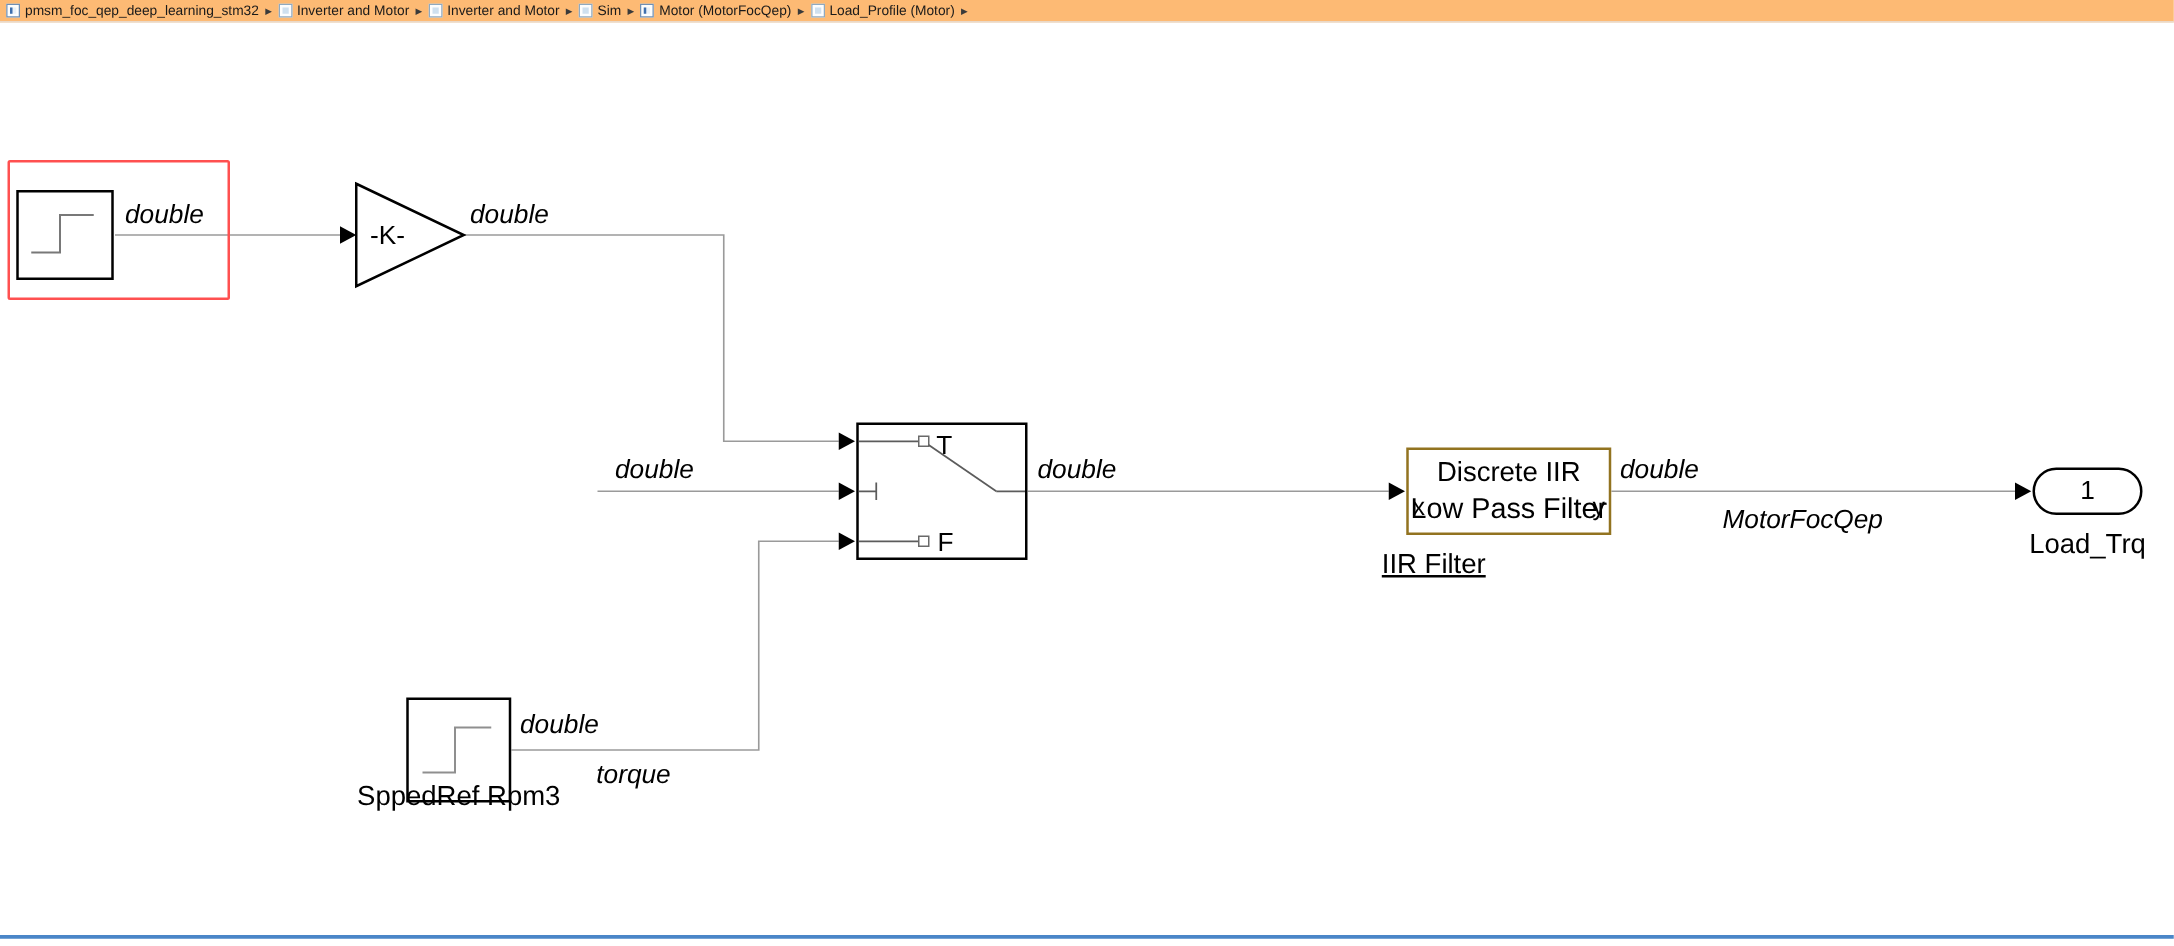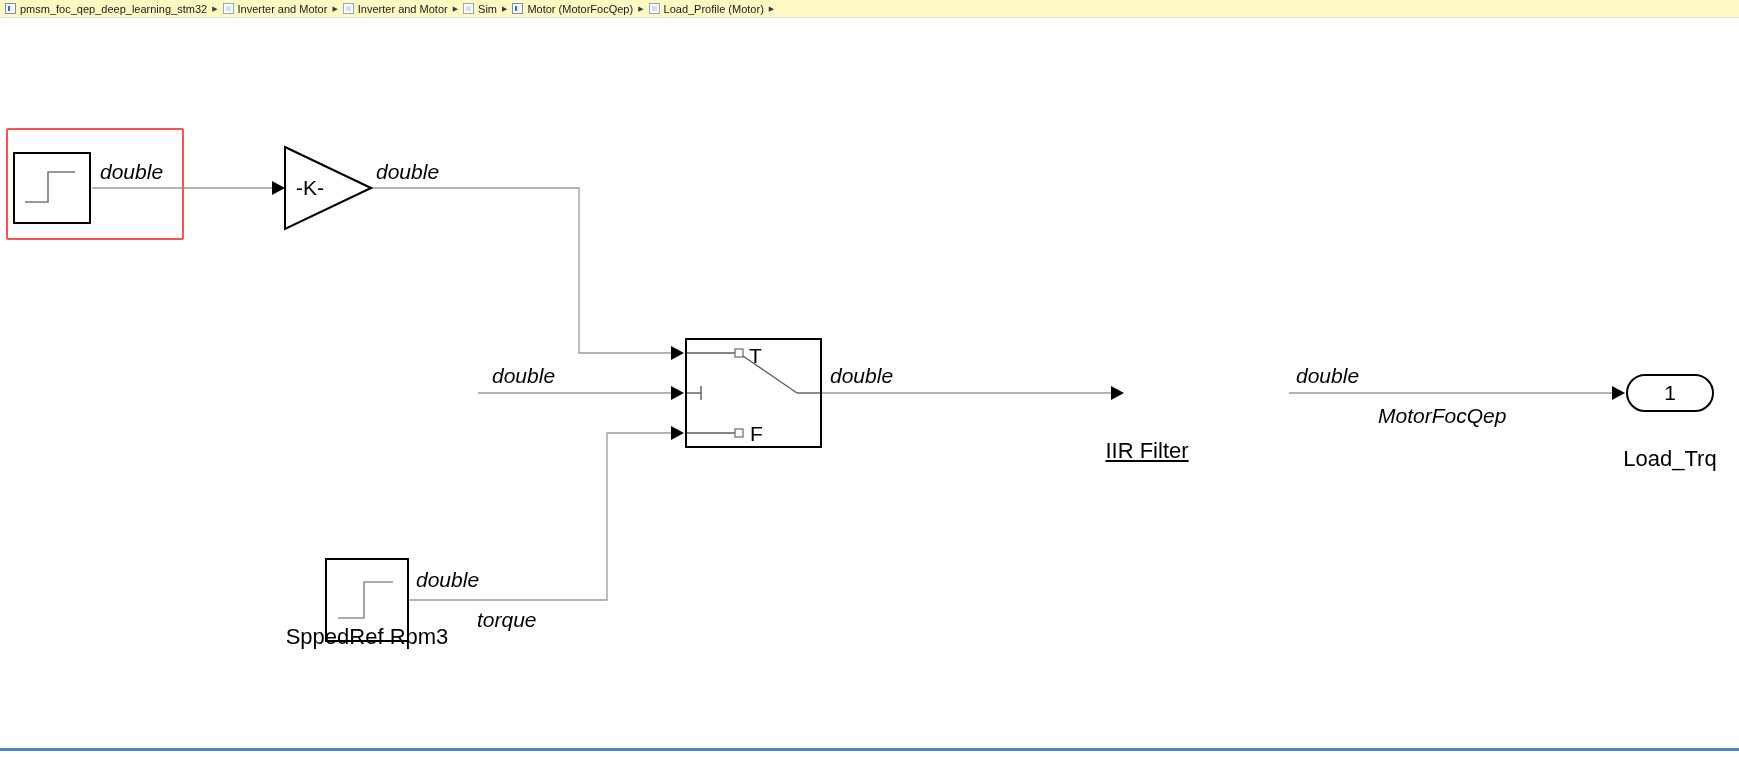--- a/index.html
+++ b/index.html
@@ -12,21 +12,21 @@
   }
   :root {
     --selection:#ff5050; --wire:#9a9a9a; --filter-border:#927320;
     --block-border:#000000; --bottom-edge:#4a86c8;
   }
   .app { position:relative; width:1739px; height:757px; background:#fff; }
 
   
   .breadcrumb {
     position:absolute; top:0; left:0; width:100%; height:18px;
-    background:#fef9c3; border-bottom:1px solid #e3e3e3;
+    background:#fdba74; border-bottom:1px solid #e3e3e3;
     display:flex; align-items:center; padding:0 5px; z-index:10;
   }
   .crumb { display:flex; align-items:center; gap:4px; font-size:11px; color:#1a1a1a; cursor:default; }
   .crumb-icon { width:11px; height:11px; border:1px solid #8fa9c0; background:#fdfdfd; position:relative; flex:none; }
   .crumb-icon::after { content:""; position:absolute; left:2px; top:2px; right:2px; bottom:2px; background:#cfe0ef; }
   .crumb-icon.model { border-color:#6f8fb5; }
   .crumb-icon.model::after { background:#eaf1f8; border-left:2px solid #3f6fae; }
   .crumb-sep { font-size:7px; color:#3a3a3a; margin:0 5px; }
 
   
@@ -164,26 +164,32 @@
       <line class="sw-line" x1="56" y1="16" x2="110" y2="53"></line>
       <line class="sw-line" x1="110" y1="53" x2="133" y2="53"></line>
       <line class="sw-line" x1="0" y1="53" x2="14" y2="53"></line>
       <line class="sw-line" x1="14" y1="46" x2="14" y2="60"></line>
       <line class="sw-line" x1="0" y1="93" x2="48" y2="93"></line>
       <rect class="sw-port" x="48" y="89" width="8" height="8"></rect>
       <text class="sw-text" x="63" y="101">F</text>
     </svg>
   </div>
 
+  <div class="block filter">
+    <div class="filter-line1">Discrete IIR</div>
+    <div class="filter-line2">Low Pass Filter</div>
+    <span class="port-x">x</span>
+    <span class="port-y">y</span>
+  </div>
   <div class="caption" style="left:1065px; top:438px; width:164px;text-decoration:underline;">IIR Filter</div>
 
   <div class="block outport">
     <span>1</span>
   </div>
-  <div class="caption" style="left:1608px; top:422px; width:124px;margin-top:24px;">Load_Trq</div>
+  <div class="caption" style="left:1608px; top:422px; width:124px;">Load_Trq</div>
 
   <div class="block step2">
     <svg class="step-svg" viewBox="0 0 80 80">
       <polyline points="11,58 37,58 37,22 66,22" fill="none" stroke="#8f8f8f" stroke-width="1.6"></polyline>
     </svg>
   </div>
   <div class="caption" style="left:272px; top:624px; width:190px;">SppedRef Rpm3</div>
 
   <div class="sig-label" style="left:100px; top:160px;">double</div>
   <div class="sig-label" style="left:376px; top:160px;">double</div>

